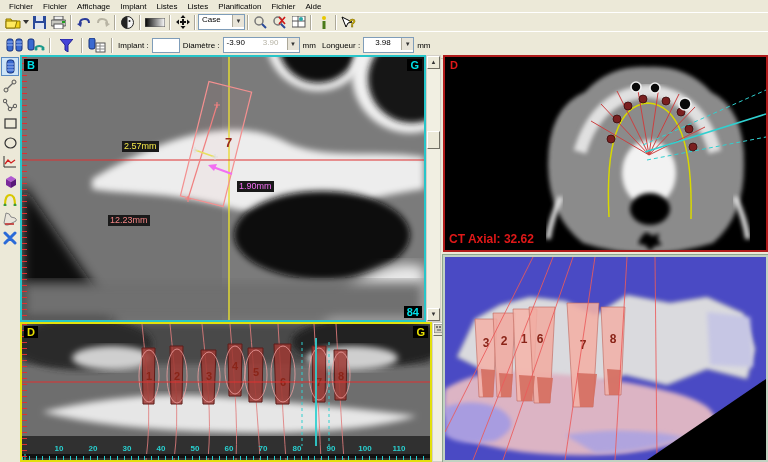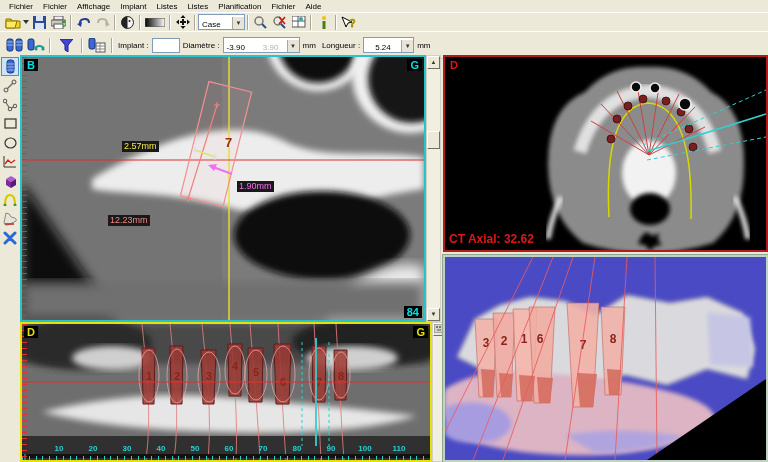--- a/index.html
+++ b/index.html
@@ -10,21 +10,21 @@
   .menubar{position:absolute;left:0;top:0;width:768px;height:12px;display:flex;
            align-items:center;font-size:8px;padding-left:4px;background:#ece9d8}
   .menubar span{padding:0 5px;cursor:default}
   
   .toolbar{position:absolute;left:0;width:768px;display:flex;align-items:center;
            background:#ece9d8;border-top:1px solid #fff;box-sizing:border-box}
   .tb1{top:12px;height:19px;padding-left:3px}
   .tb2{top:31px;height:28px;padding-left:3px;border-bottom:1px solid #cfcbb8}
   .tbtn{width:19px;height:16px;display:flex;align-items:center;justify-content:center;flex:none}
   .sep{width:1px;height:15px;background:#aca899;border-right:1px solid #fff;margin:0 2px;flex:none}
-  .combo{height:14px;background:#fff;border:1px solid #7f9db9;display:flex;align-items:flex-end;
+  .combo{height:14px;background:#fff;border:1px solid #7f9db9;display:flex;align-items:flex-start;
          font-size:8px;padding-left:3px;position:relative;flex:none}
   .combo .arrow{width:11px;height:12px;margin-left:auto;background:#e8e4d8;border-left:1px solid #aca899;
          display:flex;align-items:center;justify-content:center;font-size:6px;color:#333}
   .tb2 .lbl{font-size:8px;margin:0 3px;flex:none}
   .field{width:26px;height:13px;background:#fff;border:1px solid #7f9db9;flex:none}
   .ghost{color:#b5b2a4;margin-left:18px}
   
   .leftbar{position:absolute;left:0;top:53px;width:20px;height:409px;background:#ece9d8;
            display:flex;flex-direction:column;align-items:center;padding-top:4px;box-sizing:border-box}
   .ltbtn{width:18px;height:19px;display:flex;align-items:center;justify-content:center;flex:none}
@@ -209,21 +209,21 @@
   <div class="field"></div>
   <span class="lbl">Diamètre :</span>
   <div class="combo" style="width:72px">
     <span>-3.90</span>
     <span class="ghost">3.90</span>
     <span class="arrow">▼</span>
   </div>
   <span class="lbl">mm</span>
   <span class="lbl">Longueur :</span>
   <div class="combo" style="width:46px">
-    <span style="margin-left:8px">5.24</span>
+    <span style="margin-left:8px">3.98</span>
     <span class="arrow">▼</span>
   </div>
   <span class="lbl">mm</span>
 </div>
 
 <div class="leftbar">
   <div class="ltbtn sel">
     <svg width="11" height="15">
         <rect x="2" y="1" width="7" height="13" rx="2.5" fill="#3a6ad0" stroke="#16307a"></rect>
         <path d="M2 5h7M2 8h7M2 11h7" stroke="#9ab4ee"></path>

